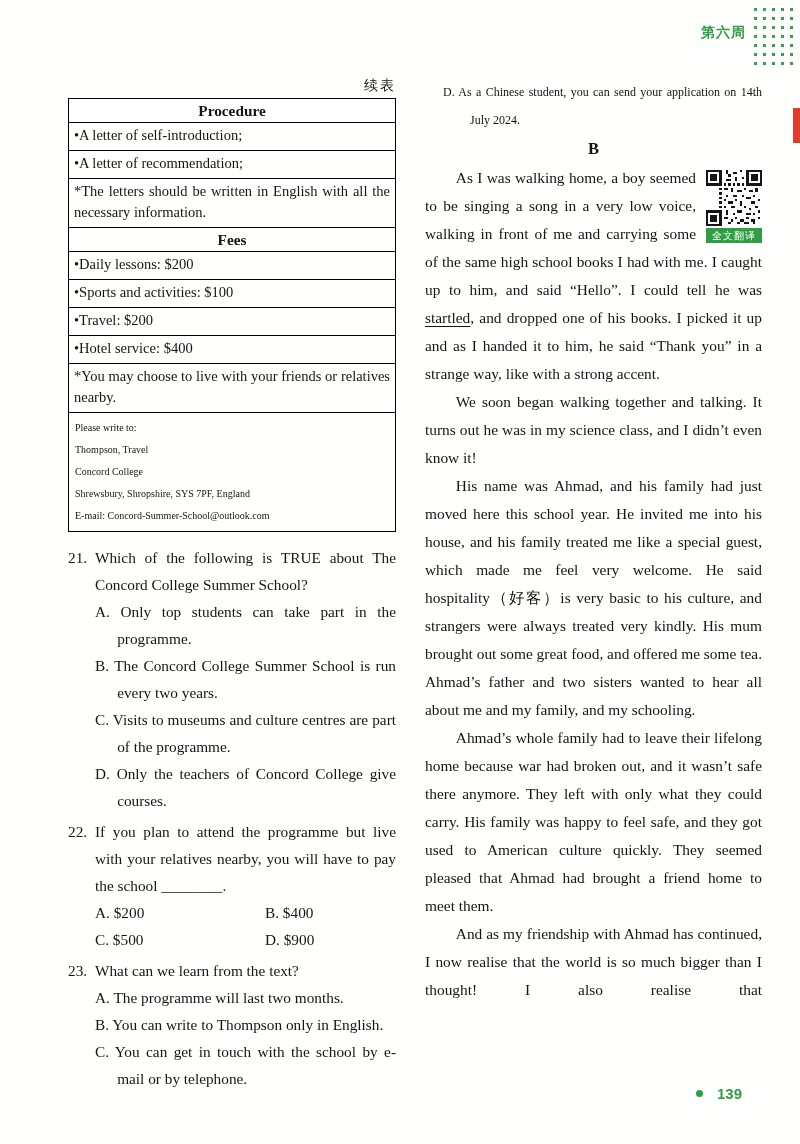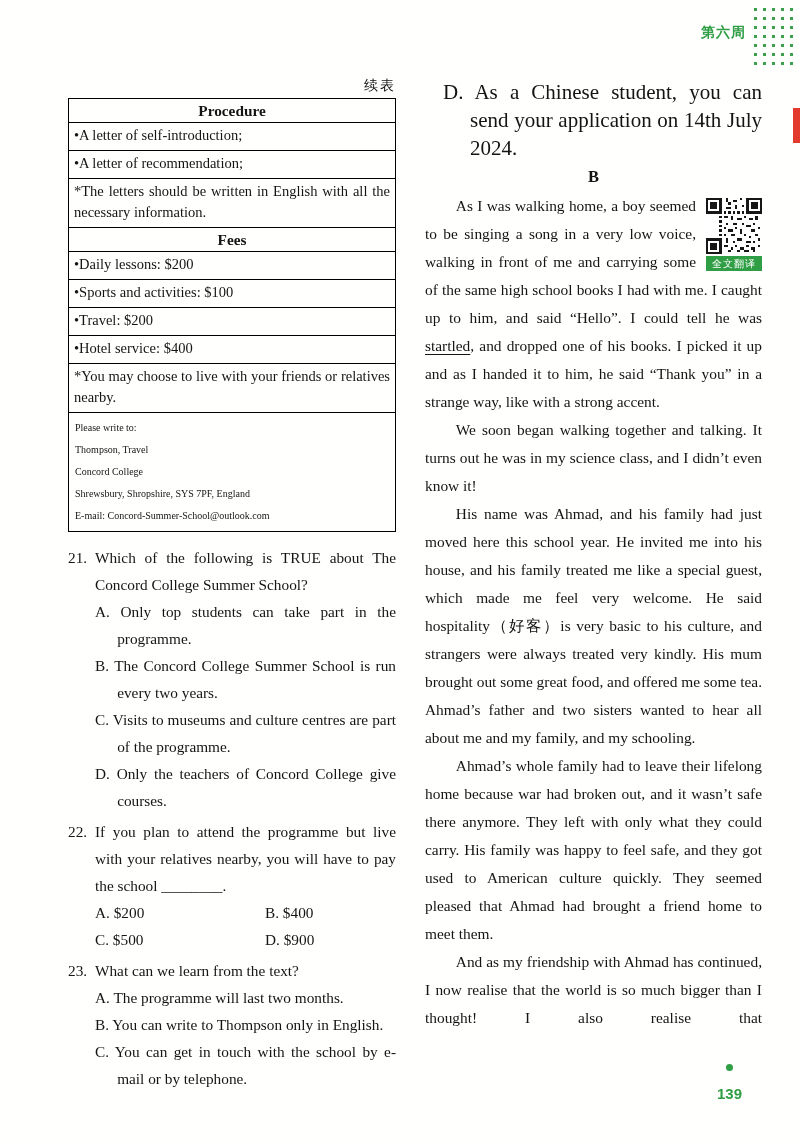--- a/index.html
+++ b/index.html
@@ -24,21 +24,20 @@
     color:#2f9e44; font-size:14px; font-weight:bold; letter-spacing:1px;
     font-family:"Liberation Sans","DejaVu Sans",sans-serif;
   }
   .red-bar { position:absolute; top:108px; right:0; width:7px; height:35px; background:#e23b2e; }
 
   .page-num {
     position:absolute; bottom:42px; right:58px;
     color:#2f9e44; font-size:15px; font-weight:bold;
     display:flex; align-items:center; gap:14px;
     font-family:"Liberation Sans","DejaVu Sans",sans-serif;
-    flex-direction:column;
   }
   .page-num .dot { width:7px; height:7px; border-radius:50%; background:#2f9e44; display:inline-block; }
 
   
   .col-left  { position:absolute; left:68px;  top:78px; width:328px; }
   .col-right { position:absolute; left:425px; top:78px; width:337px; }
 
   
   .cont-label { text-align:right; font-size:14px; line-height:16px; margin-bottom:4px; letter-spacing:2px; }
 
@@ -51,21 +50,21 @@
 
   
   .questions { margin-top:12px; font-size:15.3px; line-height:27px; }
   .question { position:relative; padding-left:27px; margin-bottom:4px; }
   .q-num { position:absolute; left:0; top:0; }
   .q-stem { text-align:justify; }
   .option { padding-left:1.45em; text-indent:-1.45em; text-align:justify; }
   .options-grid { display:grid; grid-template-columns:170px 1fr; }
 
   
-  .opt-d { margin-left:18px; padding-left:27px; text-indent:-27px; text-align:justify; font-size:21px; line-height:28px; }
+  .opt-d { margin-left:18px; padding-left:27px; text-indent:-27px; text-align:justify; font-size:12px; line-height:28px; }
   .section-head { text-align:center; font-weight:bold; font-size:16.5px; line-height:30px; }
   .passage p { text-align:justify; text-indent:2em; line-height:28px; font-size:15.4px; }
   .passage p.last { text-align-last:justify; }
   .u { text-decoration:underline; text-underline-offset:3px; }
 
   
   .qr-box { float:right; width:56px; margin:6px 0 4px 10px; text-align:center; text-indent:0; }
   .qr-box svg { display:block; }
   .qr-label {
     display:block; margin-top:2px; background:#2f9e44; color:#ffffff;

